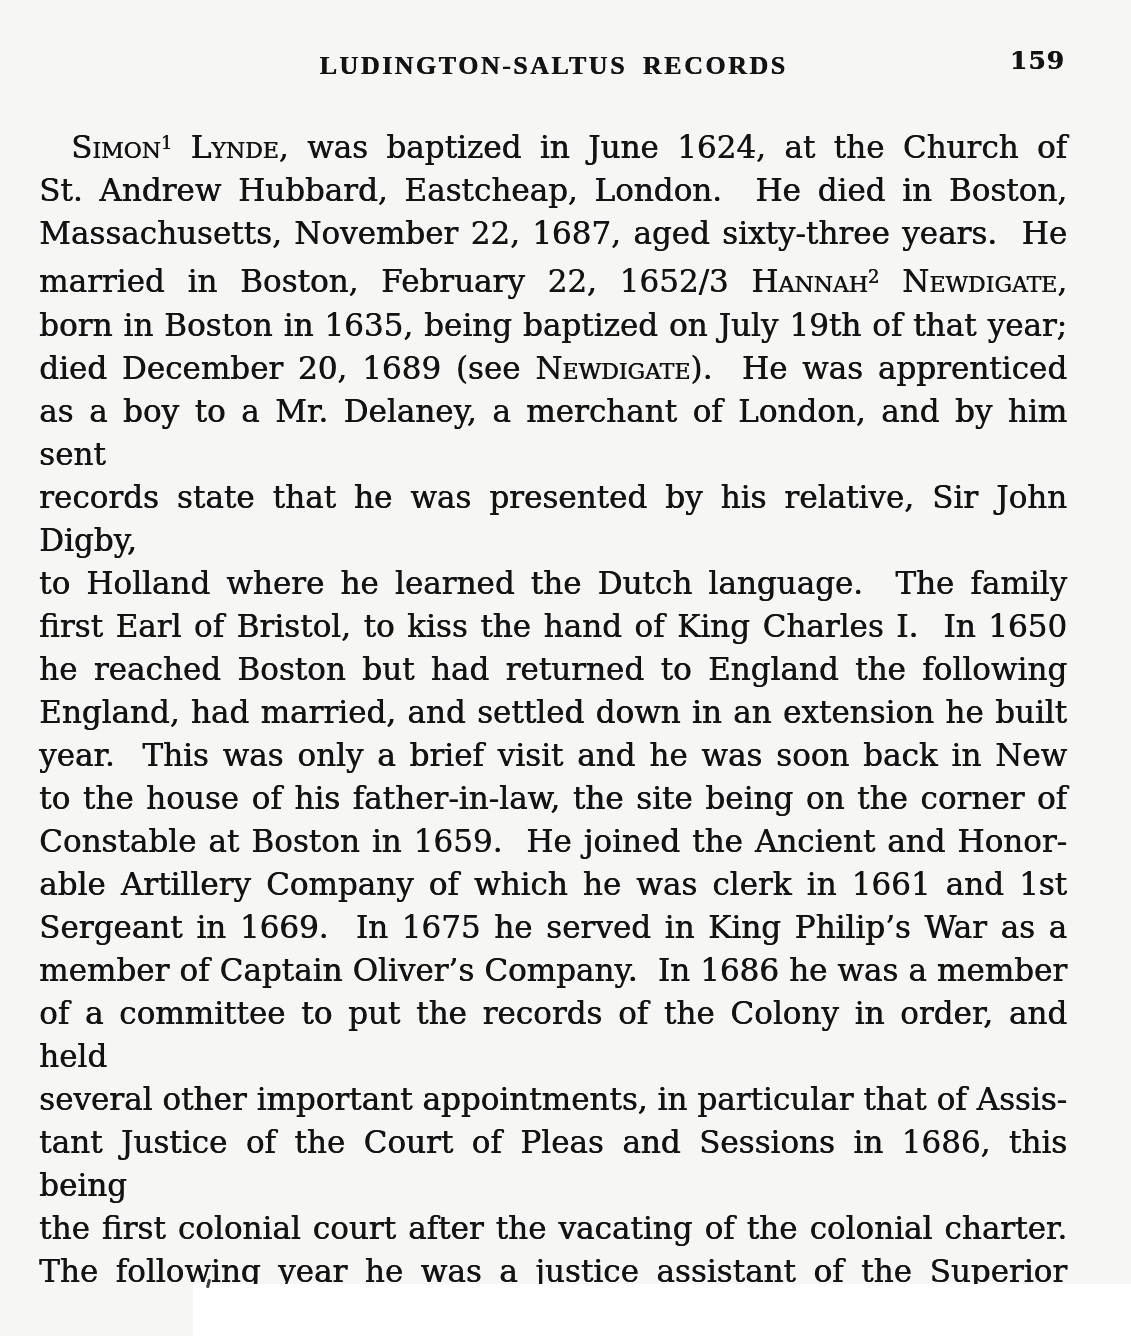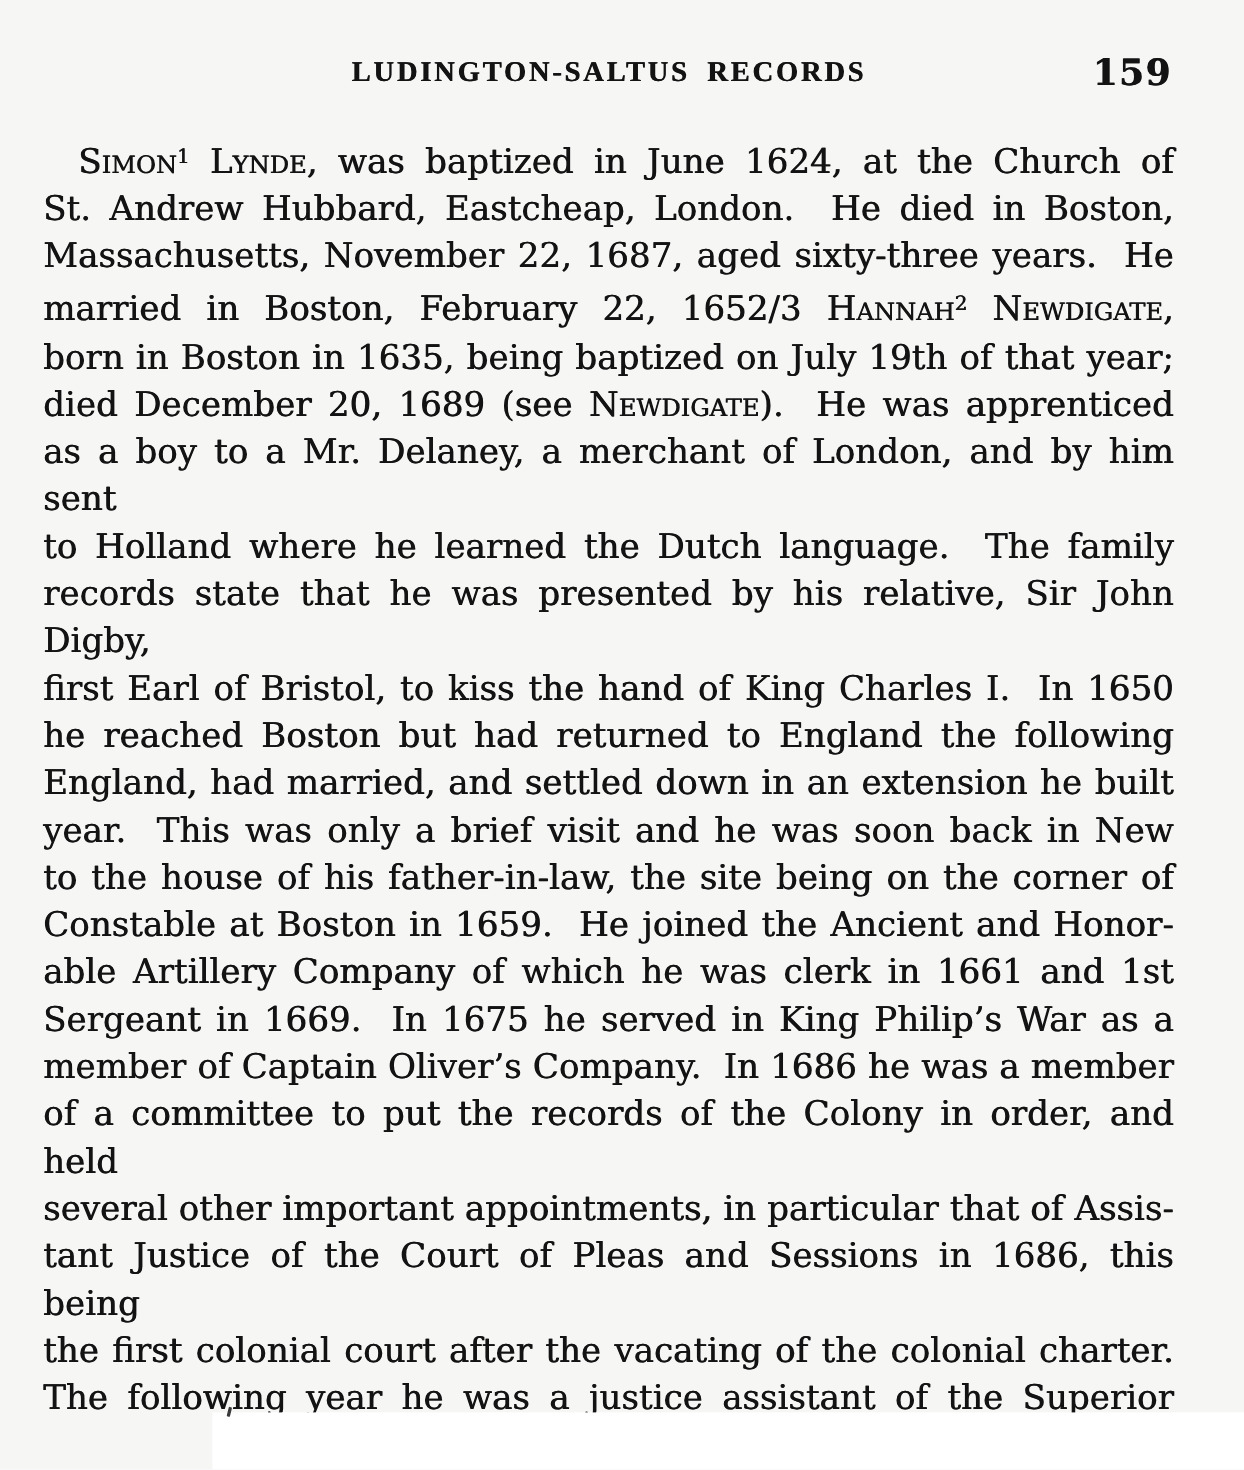--- a/index.html
+++ b/index.html
@@ -15,21 +15,21 @@
     position:absolute;top:51px;left:50%;
     transform:translateX(calc(-50% - 12px));
     font-size:26px;font-weight:700;
     letter-spacing:2.5px;word-spacing:7px;
     white-space:nowrap;
     text-shadow:0.5px 0 0 currentColor;
     font-family:Liberation Serif, serif;
   }
   .page-number{
     position:absolute;top:46px;right:66px;
-    font-size:33px;font-weight:700;letter-spacing:1px;
+    font-size:25px;font-weight:700;letter-spacing:1px;
     text-shadow:0.5px 0 0 currentColor;
   }
   .body-text{
     position:absolute;top:121px;left:39px;width:1028px;
     font-size:31px;line-height:43px;
     text-shadow:0.55px 0 0 currentColor;
   }
   .line{
     text-align:justify;
     text-align-last:justify;
@@ -57,22 +57,22 @@
   </header>
 
   <main class="body-text" id="paragraph">
       <div class="line first"><span class="sc">Simon</span><span class="sup">1</span><span> </span><span class="sc">Lynde</span><span>, was baptized in June 1624, at the Church of</span></div>
       <div class="line"><span>St. Andrew Hubbard, Eastcheap, London.  He died in Boston,</span></div>
       <div class="line"><span>Massachusetts, November 22, 1687, aged sixty-three years.  He</span></div>
       <div class="line"><span>married in Boston, February 22, 1652/3 </span><span class="sc">Hannah</span><span class="sup">2</span><span> </span><span class="sc">Newdigate</span><span>,</span></div>
       <div class="line"><span>born in Boston in 1635, being baptized on July 19th of that year;</span></div>
       <div class="line"><span>died December 20, 1689 (see </span><span class="sc">Newdigate</span><span>).  He was apprenticed</span></div>
       <div class="line"><span>as a boy to a Mr. Delaney, a merchant of London, and by him sent</span></div>
+      <div class="line"><span>records state that he was presented by his relative, Sir John Digby,</span></div>
       <div class="line"><span>to Holland where he learned the Dutch language.  The family</span></div>
-      <div class="line"><span>records state that he was presented by his relative, Sir John Digby,</span></div>
       <div class="line"><span>first Earl of Bristol, to kiss the hand of King Charles I.  In 1650</span></div>
       <div class="line"><span>he reached Boston but had returned to England the following</span></div>
       <div class="line"><span>England, had married, and settled down in an extension he built</span></div>
       <div class="line"><span>year.  This was only a brief visit and he was soon back in New</span></div>
       <div class="line"><span>to the house of his father-in-law, the site being on the corner of</span></div>
       <div class="line"><span>Constable at Boston in 1659.  He joined the Ancient and Honor-</span></div>
       <div class="line"><span>able Artillery Company of which he was clerk in 1661 and 1st</span></div>
       <div class="line"><span>Sergeant in 1669.  In 1675 he served in King Philip’s War as a</span></div>
       <div class="line"><span>member of Captain Oliver’s Company.  In 1686 he was a member</span></div>
       <div class="line"><span>of a committee to put the records of the Colony in order, and held</span></div>

